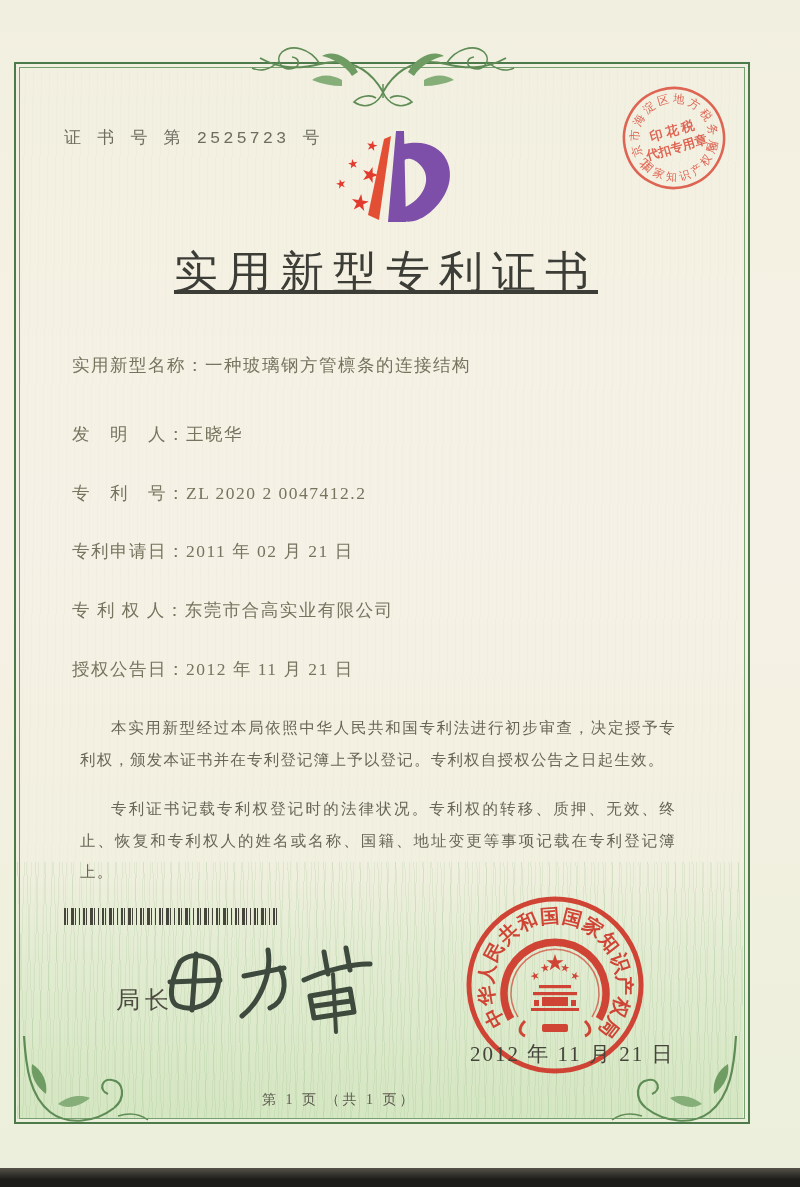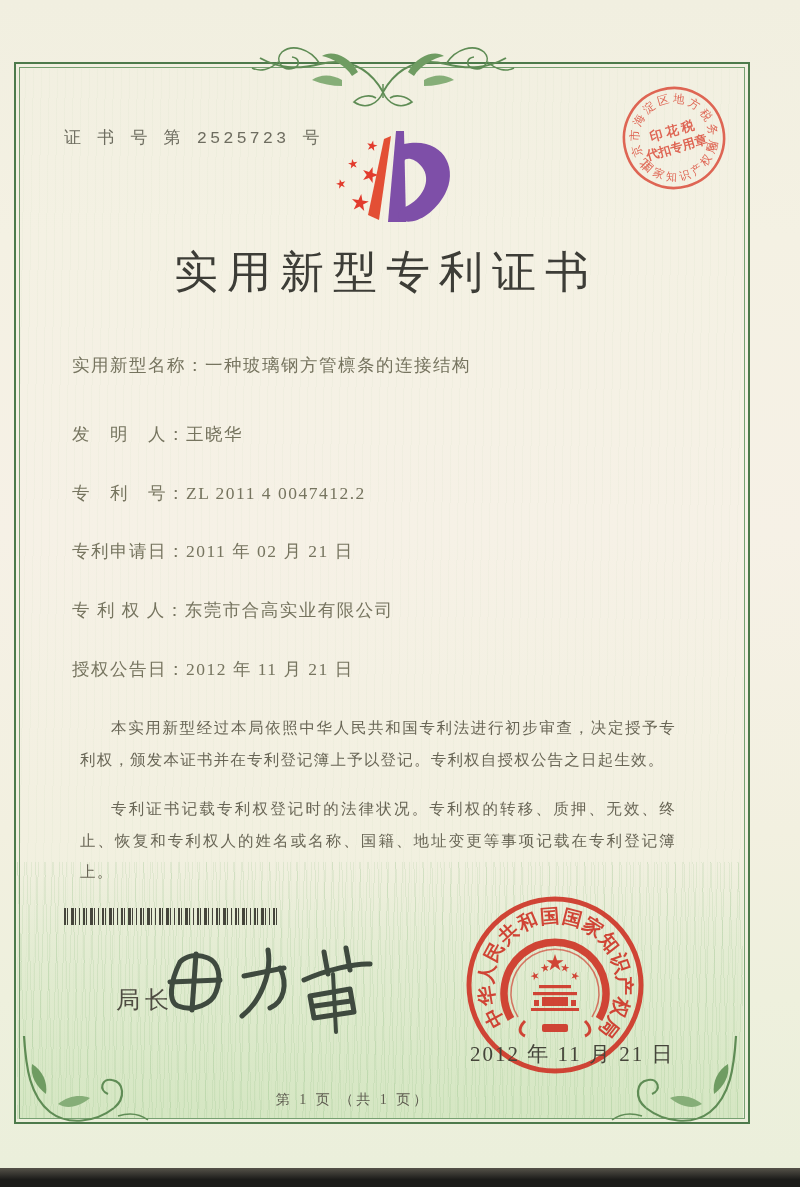--- a/index.html
+++ b/index.html
@@ -18,34 +18,34 @@
   .green-band{position:absolute;left:17px;top:862px;width:726px;height:257px;
      background:
        repeating-linear-gradient(92deg,rgba(120,175,110,.13) 0 1px,rgba(0,0,0,0) 1px 7px),
        repeating-linear-gradient(88deg,rgba(120,175,110,.13) 0 1px,rgba(0,0,0,0) 1px 9px),
        linear-gradient(180deg,rgba(214,232,198,0) 0%,rgba(213,231,196,.45) 35%,rgba(207,228,188,.8) 100%);}
   .wave-tint{position:absolute;left:17px;top:69px;width:726px;height:1044px;
      background:repeating-linear-gradient(91deg,rgba(150,190,140,.05) 0 1px,rgba(0,0,0,0) 1px 8px);}
   .abs{position:absolute;}
   .cert-no{left:64px;top:126px;font-size:17px;letter-spacing:3px;color:#6e6d60;font-family:Liberation Mono, monospace;}
   .title{left:0;top:243px;width:772px;text-align:center;font-size:44px;letter-spacing:9px;
-         color:#3d3d37;font-weight:500;}
+         color:#3d3d37;font-weight:500;text-decoration:underline;}
   .field{left:64px;font-size:17.5px;letter-spacing:1.5px;color:#76745f;white-space:nowrap;margin-left:8px;}
   .f0{top:353px}.f1{top:422px}.f2{top:481px}.f3{top:539px}.f4{top:598px}.f5{top:657px}
   .paras{left:62px;top:694px;width:632px;font-size:15.5px;line-height:31.5px;
          letter-spacing:1.2px;color:#696656;text-align:justify;}
   .paras p{margin:18px;text-indent:2em;}
   .barcode{left:64px;top:908px;width:214px;height:17px;
      background:repeating-linear-gradient(90deg,
        #45453b 0 2px,rgba(0,0,0,0) 2px 3px,#45453b 3px 4px,rgba(0,0,0,0) 4px 7px,
        #45453b 7px 10px,rgba(0,0,0,0) 10px 11px,#45453b 11px 12px,rgba(0,0,0,0) 12px 15px,
        #45453b 15px 16px,rgba(0,0,0,0) 16px 19px);}
   .sig-title{left:116px;top:984px;font-size:24px;letter-spacing:5px;color:#4e4c41;}
   .seal-date{left:470px;top:1040px;font-size:21px;letter-spacing:2px;color:#45443a;z-index:6;}
-  .footer{left:248px;top:1091px;width:210px;text-align:center;font-size:14px;
+  .footer{left:262px;top:1091px;width:210px;text-align:left;font-size:14px;
           letter-spacing:3px;color:#5c5a4e;}
   .tax-stamp{left:612px;top:76px;width:124px;height:124px;transform:rotate(-16deg);opacity:.92;}
   .seal{left:445px;top:875px;width:220px;height:220px;opacity:.93;z-index:5;}
   .logo{left:315px;top:122px;width:160px;height:108px;}
   .sig-svg{left:158px;top:940px;width:215px;height:100px;z-index:4;}
   .ornament-top{left:248px;top:40px;width:270px;height:88px;z-index:2;}
   .corner{top:1034px;width:132px;height:90px;z-index:2;}
   .corner-left{left:18px;}
   .corner-right{left:610px;transform:scaleX(-1);}
   svg text{font-family:"Liberation Serif","DejaVu Serif",serif;}
@@ -140,21 +140,21 @@
         </g>
       <text x="0" y="-3" text-anchor="middle" font-size="13" font-weight="bold">印 花 税</text>
       <text x="0" y="14" text-anchor="middle" font-size="12.5" font-weight="bold">代扣专用章</text>
     </g>
   </svg>
 
   <div class="abs title">实用新型专利证书</div>
 
   <div class="abs field f0"><span>实用新型名称：</span><span>一种玻璃钢方管檩条的连接结构</span></div>
   <div class="abs field f1"><span>发　明　人：</span><span>王晓华</span></div>
-  <div class="abs field f2"><span>专　利　号：</span><span>ZL 2011 4 0047412.2</span></div>
+  <div class="abs field f2"><span>专　利　号：</span><span>ZL 2020 2 0047412.2</span></div>
   <div class="abs field f3"><span>专利申请日：</span><span>2011 年 02 月 21 日</span></div>
   <div class="abs field f4"><span>专 利 权 人：</span><span>东莞市合高实业有限公司</span></div>
   <div class="abs field f5"><span>授权公告日：</span><span>2012 年 11 月 21 日</span></div>
 
   <div class="abs paras">
     <p>本实用新型经过本局依照中华人民共和国专利法进行初步审查，决定授予专利权，颁发本证书并在专利登记簿上予以登记。专利权自授权公告之日起生效。</p>
     <p>专利证书记载专利权登记时的法律状况。专利权的转移、质押、无效、终止、恢复和专利权人的姓名或名称、国籍、地址变更等事项记载在专利登记簿上。</p>
   </div>
 
   <div class="abs barcode"></div>

